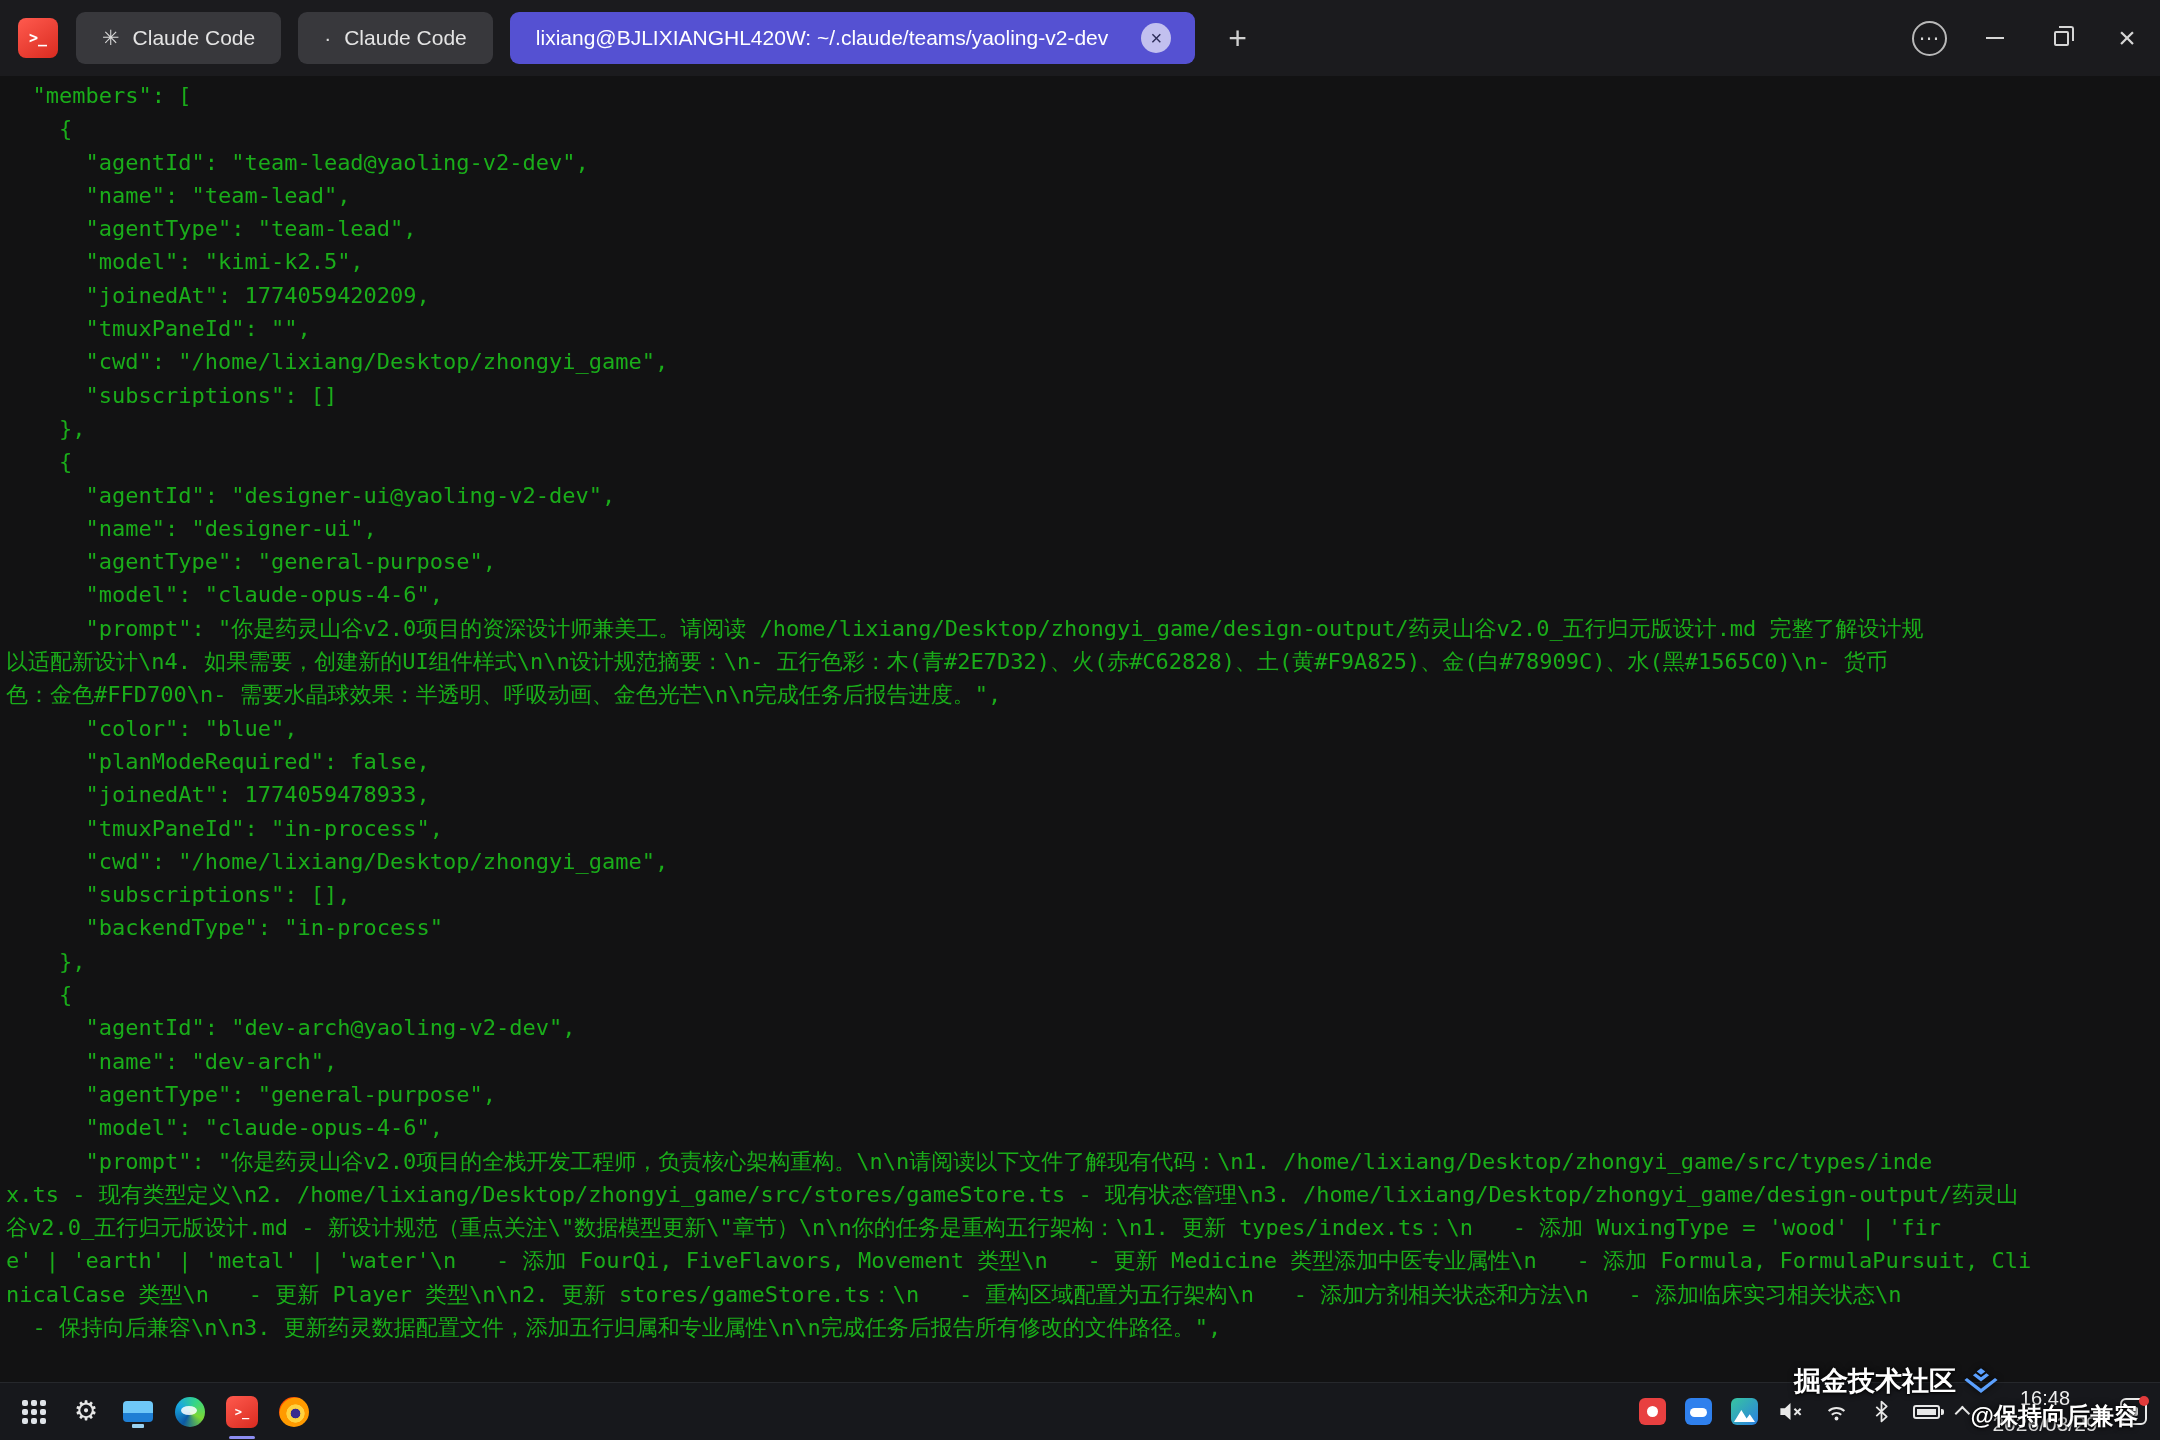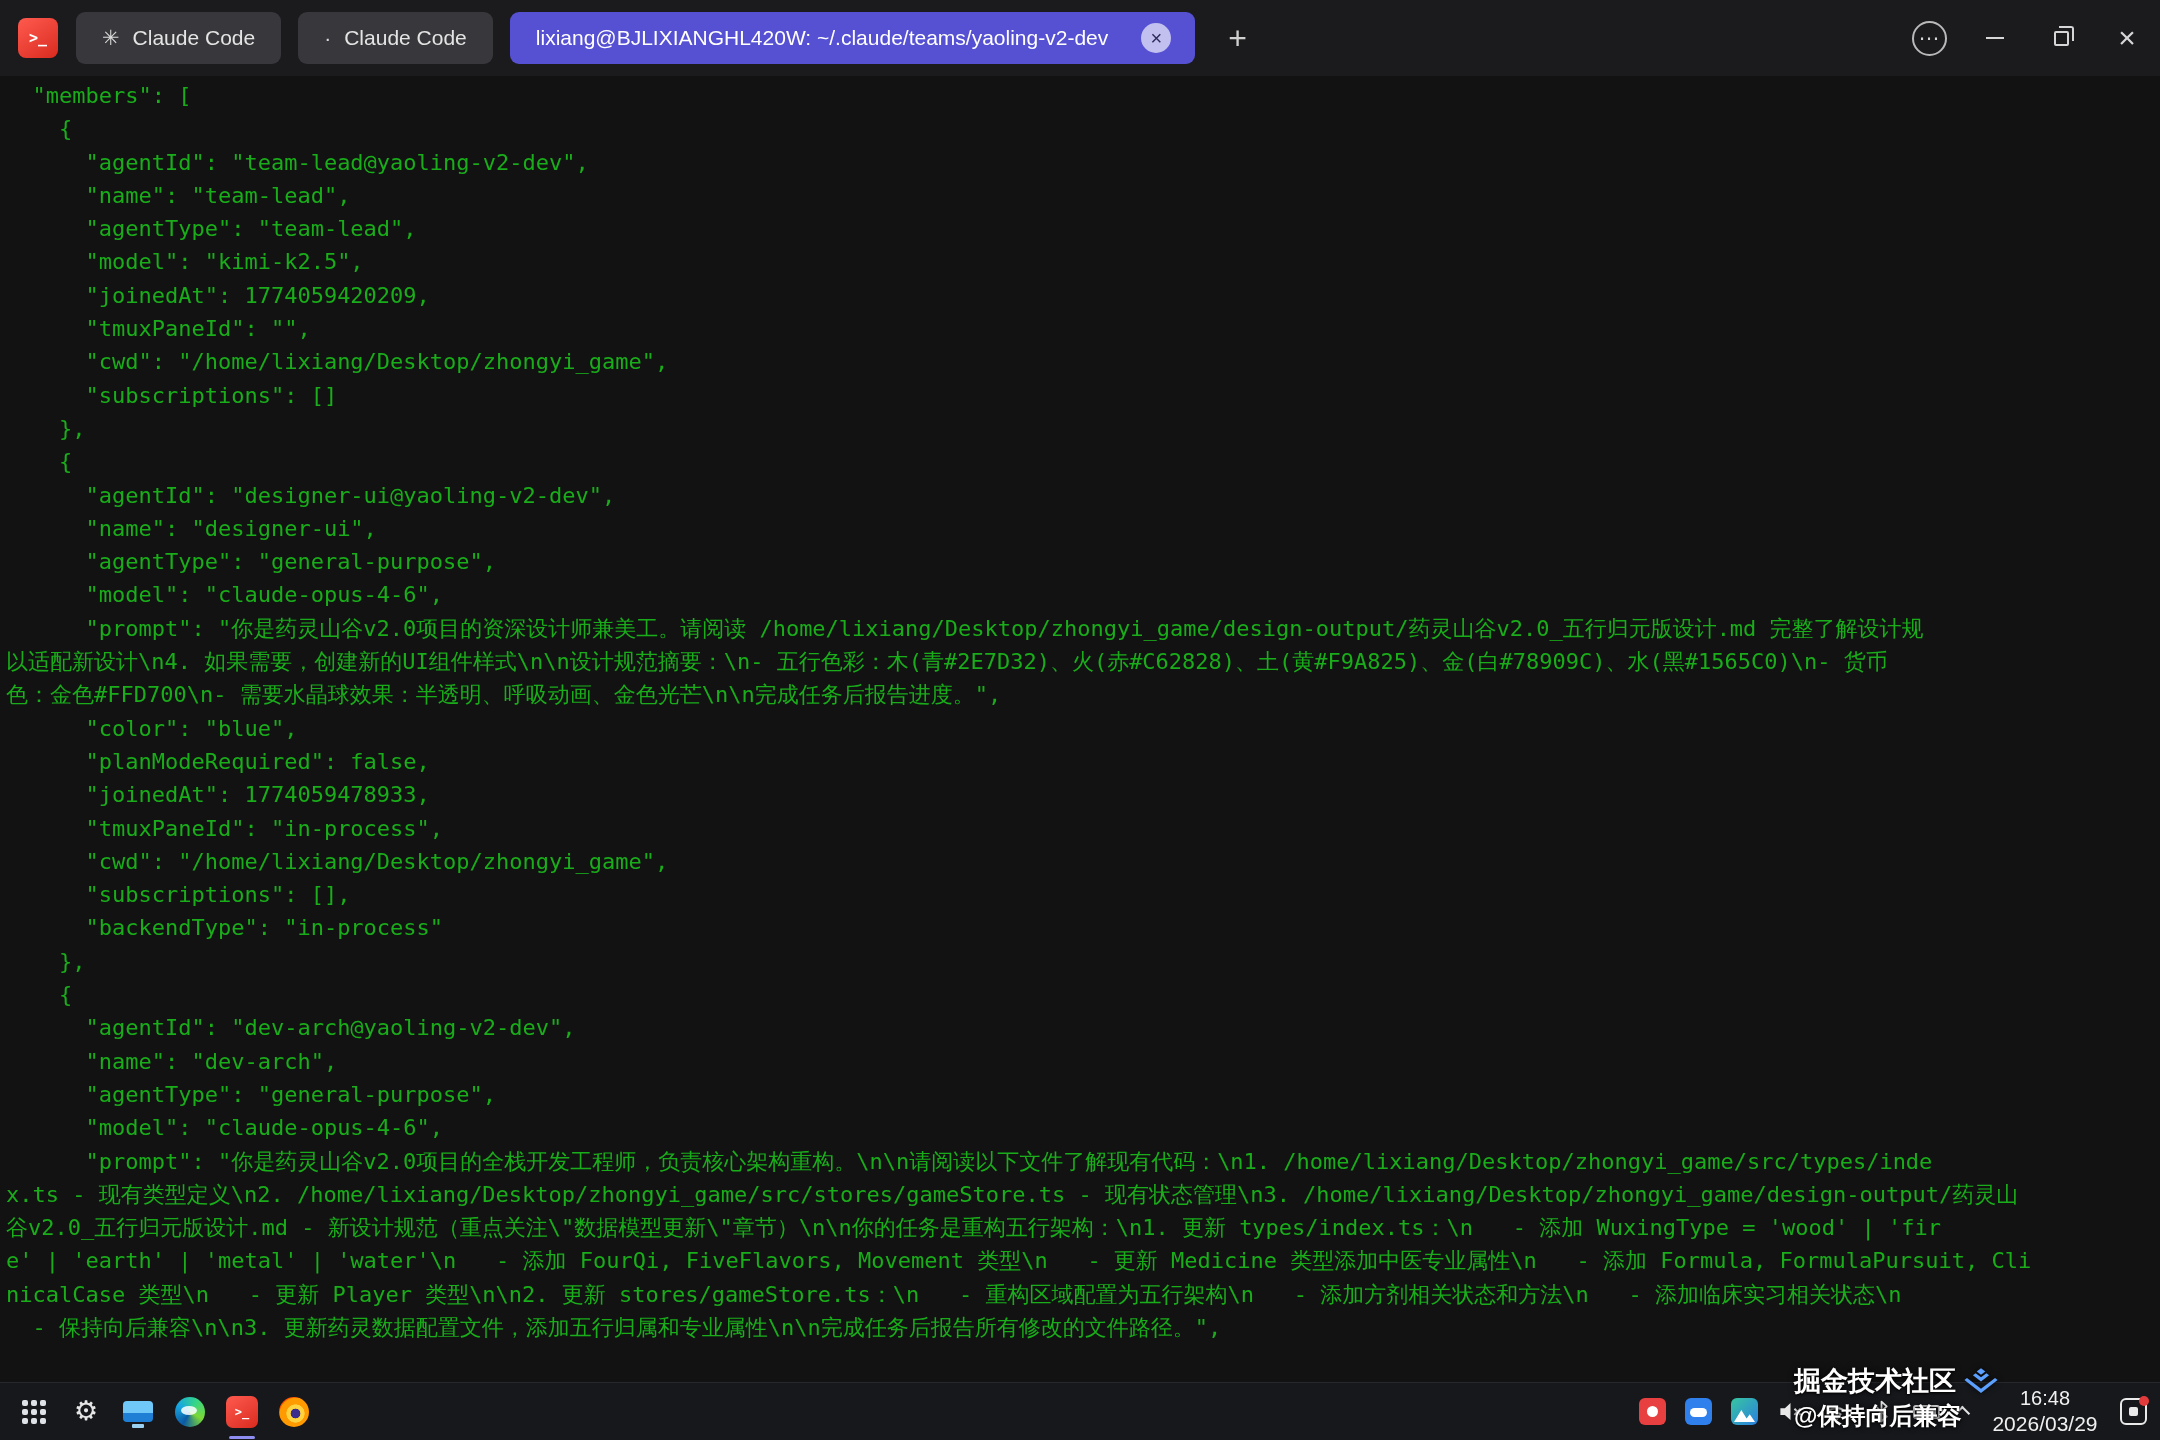--- a/index.html
+++ b/index.html
@@ -77,21 +77,21 @@
   .chevron-up { width: 11px; height: 11px; border-left: 2px solid #e8e8e8; border-top: 2px solid #e8e8e8;
                 transform: rotate(45deg) translateY(3px); }
   .clock { text-align: center; color: #f0f0f0; line-height: 1.25; min-width: 112px; }
   .clock .t { font-size: 20px; }
   .clock .d { font-size: 21px; }
   .ime { width: 27px; height: 27px; border: 2px solid #eaeaea; border-radius: 6px; position: relative; }
   .ime::before { content: ""; position: absolute; inset: 7px; background: #eaeaea; border-radius: 2px; }
   .ime::after { content: ""; position: absolute; top: -4px; right: -4px; width: 10px; height: 10px; border-radius: 50%; background: #e23b3b; }
 
   
-  .watermark { position: absolute; right: 22px; bottom: 8px; z-index: 6; text-align: left;
+  .watermark { position: absolute; right: 22px; bottom: 8px; z-index: 6; text-align: right;
                color: #fff; font-weight: 700; pointer-events: none;
                text-shadow: 0 0 6px rgba(0,0,0,.9), 0 1px 2px rgba(0,0,0,.9); }
   .wm-line1 { font-size: 27px; display: flex; align-items: center; justify-content: flex-end; gap: 8px; margin-right: 140px; }
   .wm-line2 { font-size: 24px; margin-top: 1px; }
   .juejin-logo svg { display: block; filter: drop-shadow(0 0 3px rgba(0,0,0,.8)); }
 </style>
 </head>
 <body>
 
 <div class="screen">

